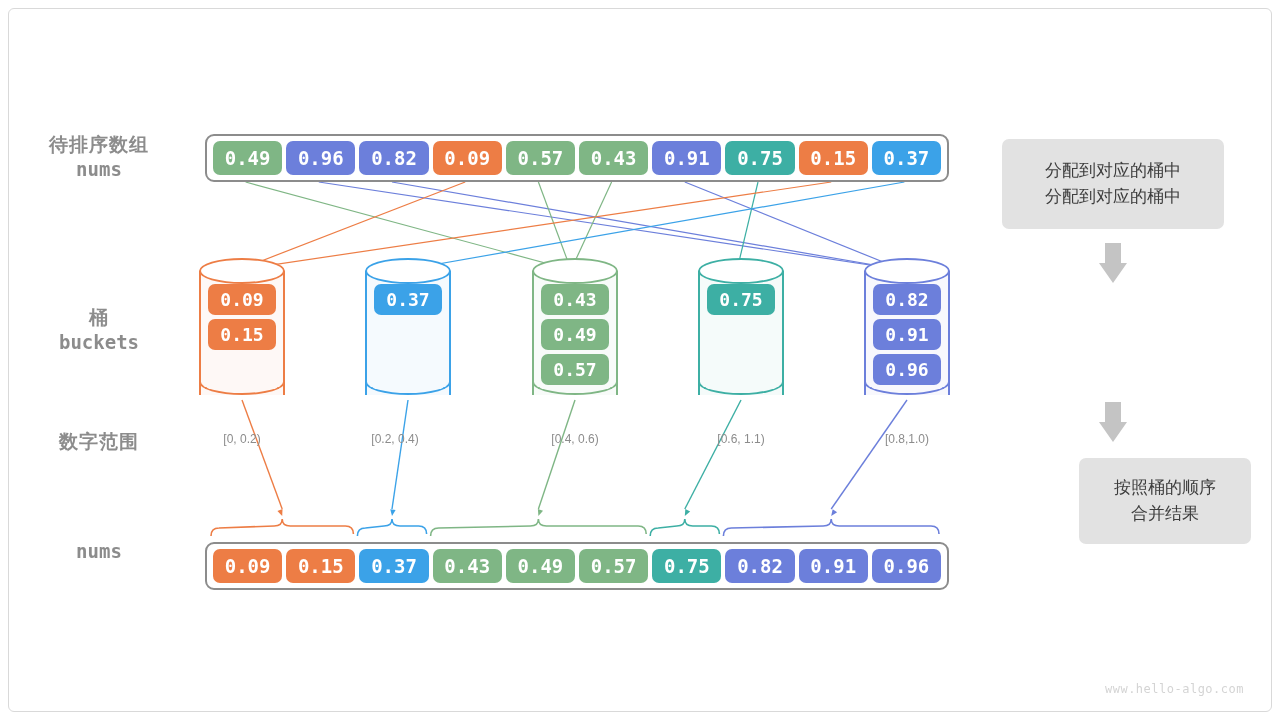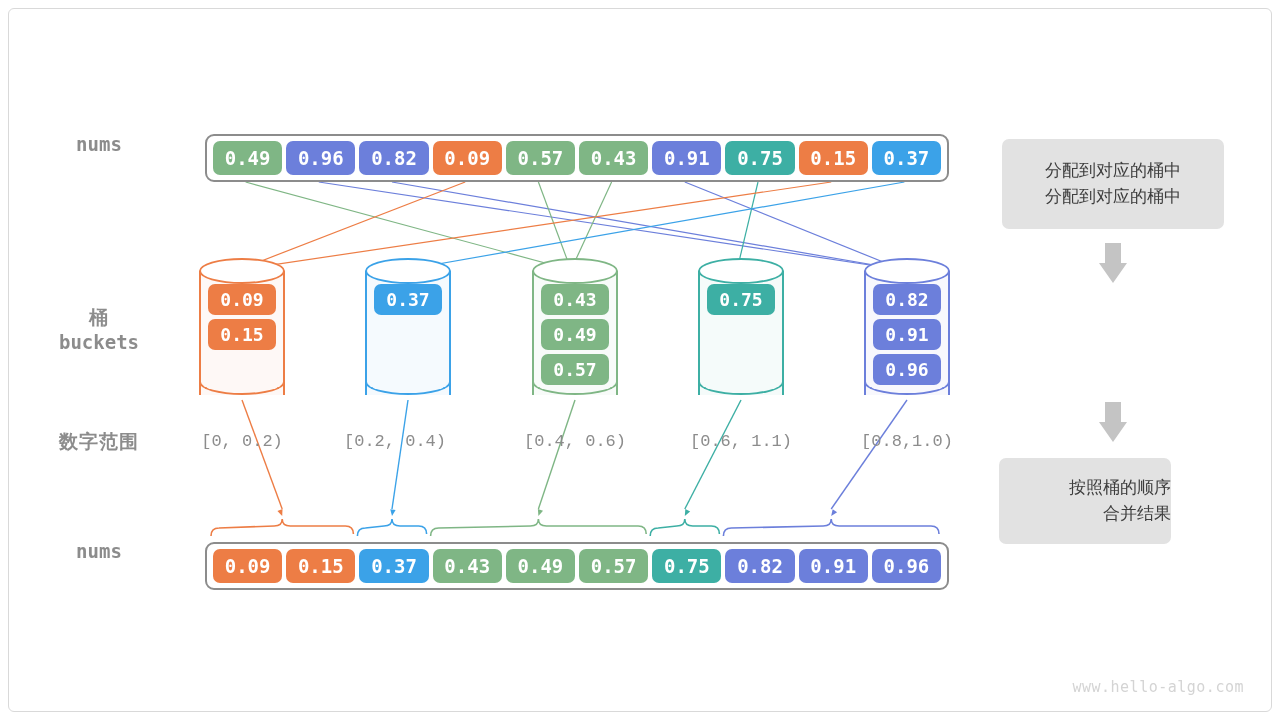--- a/index.html
+++ b/index.html
@@ -71,38 +71,38 @@
   .bucket .bitem {
     height:31px; border-radius:7px;
     display:flex; align-items:center; justify-content:center;
     color:#ffffff; font-size:18px; font-weight:bold;
     font-family:"DejaVu Sans Mono", monospace;
   }
 
   
   .range {
     position:absolute; width:140px; text-align:center;
-    color:#8c8c8c; font-size:17px;
-    font-family:Liberation Mono, monospace;
+    color:#8c8c8c; font-size:12px;
+    font-family:Liberation Sans, sans-serif;
   }
 
   
   .note {
     position:absolute;
     background:#e2e2e2; border-radius:7px;
     color:#3d3d3d; font-size:17px; line-height:1.55;
     display:flex; flex-direction:column;
     align-items:center; justify-content:center;
     text-align:center;
   }
   .note span { display:block; white-space:nowrap; }
 
   .watermark {
     position:absolute; right:36px; bottom:24px;
-    color:#d4d4d4; font-size:15px;
+    color:#d4d4d4; font-size:12px;
     font-family:"DejaVu Sans Mono", monospace;
     letter-spacing:0.5px;
   }
 </style>
 </head>
 <body>
 
 <div id="stage">
 
   <div class="frame"></div>
@@ -140,20 +140,21 @@
       <polygon points="831.2,516 832.6430629546044,509.15035991390437 837.1190226787135,512.2629997954408" fill="#6c7fdb"></polygon>
       <path d="M 1105 243 L 1121 243 L 1121 263
              L 1127 263 L 1113 283 L 1099 263
              L 1105 263 Z" fill="#c4c4c4"></path>
       <path d="M 1105 402 L 1121 402 L 1121 422
              L 1127 422 L 1113 442 L 1099 422
              L 1105 422 Z" fill="#c4c4c4"></path>
     </svg>
 
   <div class="row-label" style="left:24px; top:132px; width:150px;">
+    <span class="cn">待排序数组</span>
     <span class="en">nums</span>
   </div>
 
   <div class="row-label" style="left:24px; top:305px; width:150px;">
     <span class="cn">桶</span>
     <span class="en">buckets</span>
   </div>
 
   <div class="row-label" style="left:24px; top:429px; width:150px;">
     <span class="cn">数字范围</span>
@@ -244,20 +245,20 @@
       <div class="range" style="left: 671px; top: 432px;">[0.6, 1.1)</div>
       <div class="range" style="left: 837px; top: 432px;">[0.8,1.0)</div>
     </div>
 
   <div class="note" style="left:1002px; top:139px; width:222px; height:90px;">
     <span>分配到对应的桶中</span>
     <span>分配到对应的桶中</span>
   </div>
 
 
-  <div class="note" style="left:999px; top:458px; width:172px; height:86px;align-items:flex-end;">
+  <div class="note" style="left:1079px; top:458px; width:172px; height:86px;">
     <span>按照桶的顺序</span>
     <span>合并结果</span>
   </div>
 
   <div class="watermark">www.hello-algo.com</div>
 
 </div>
 
 </body></html>

